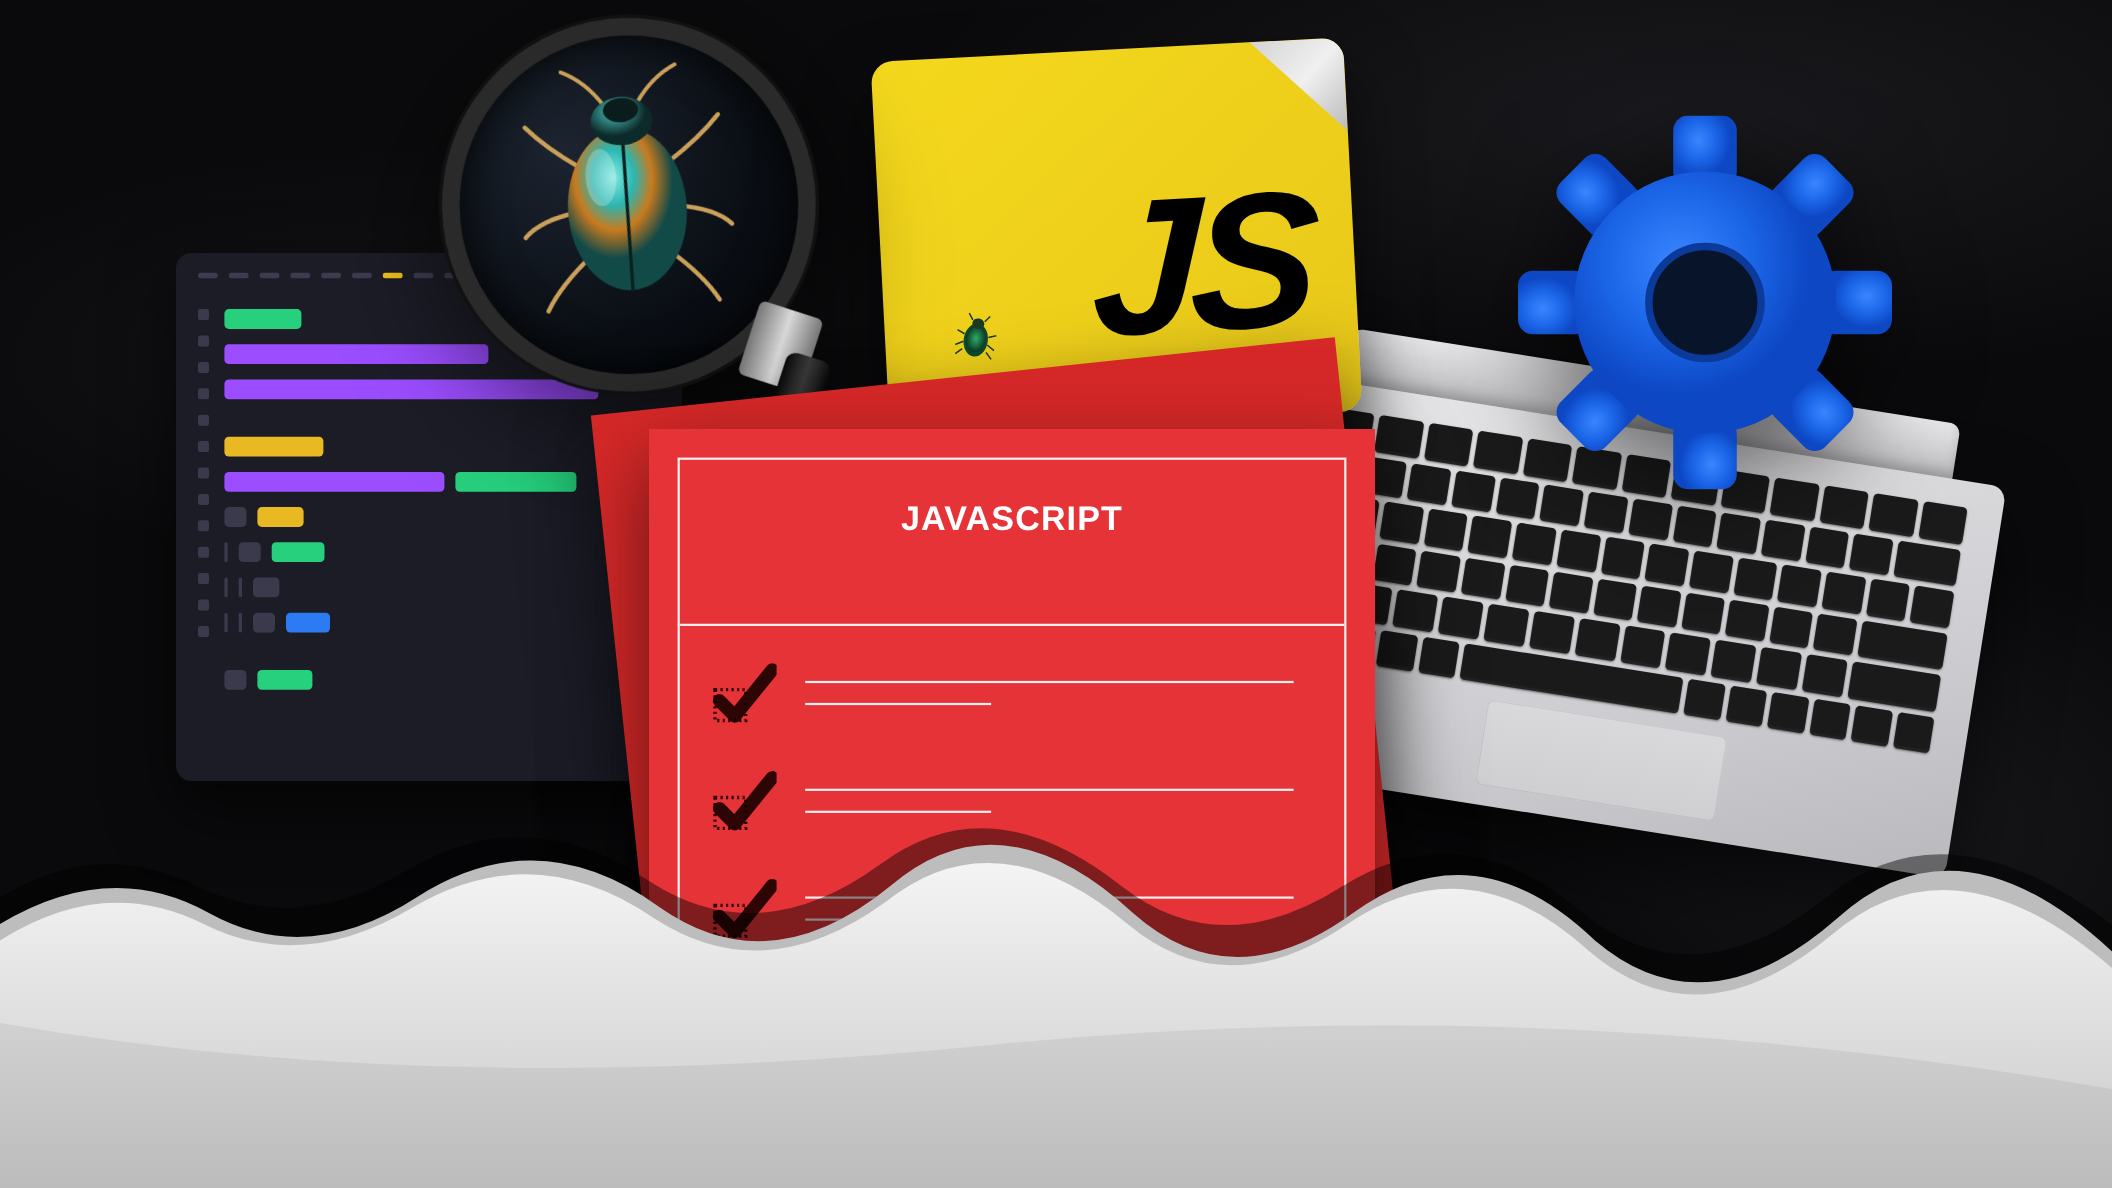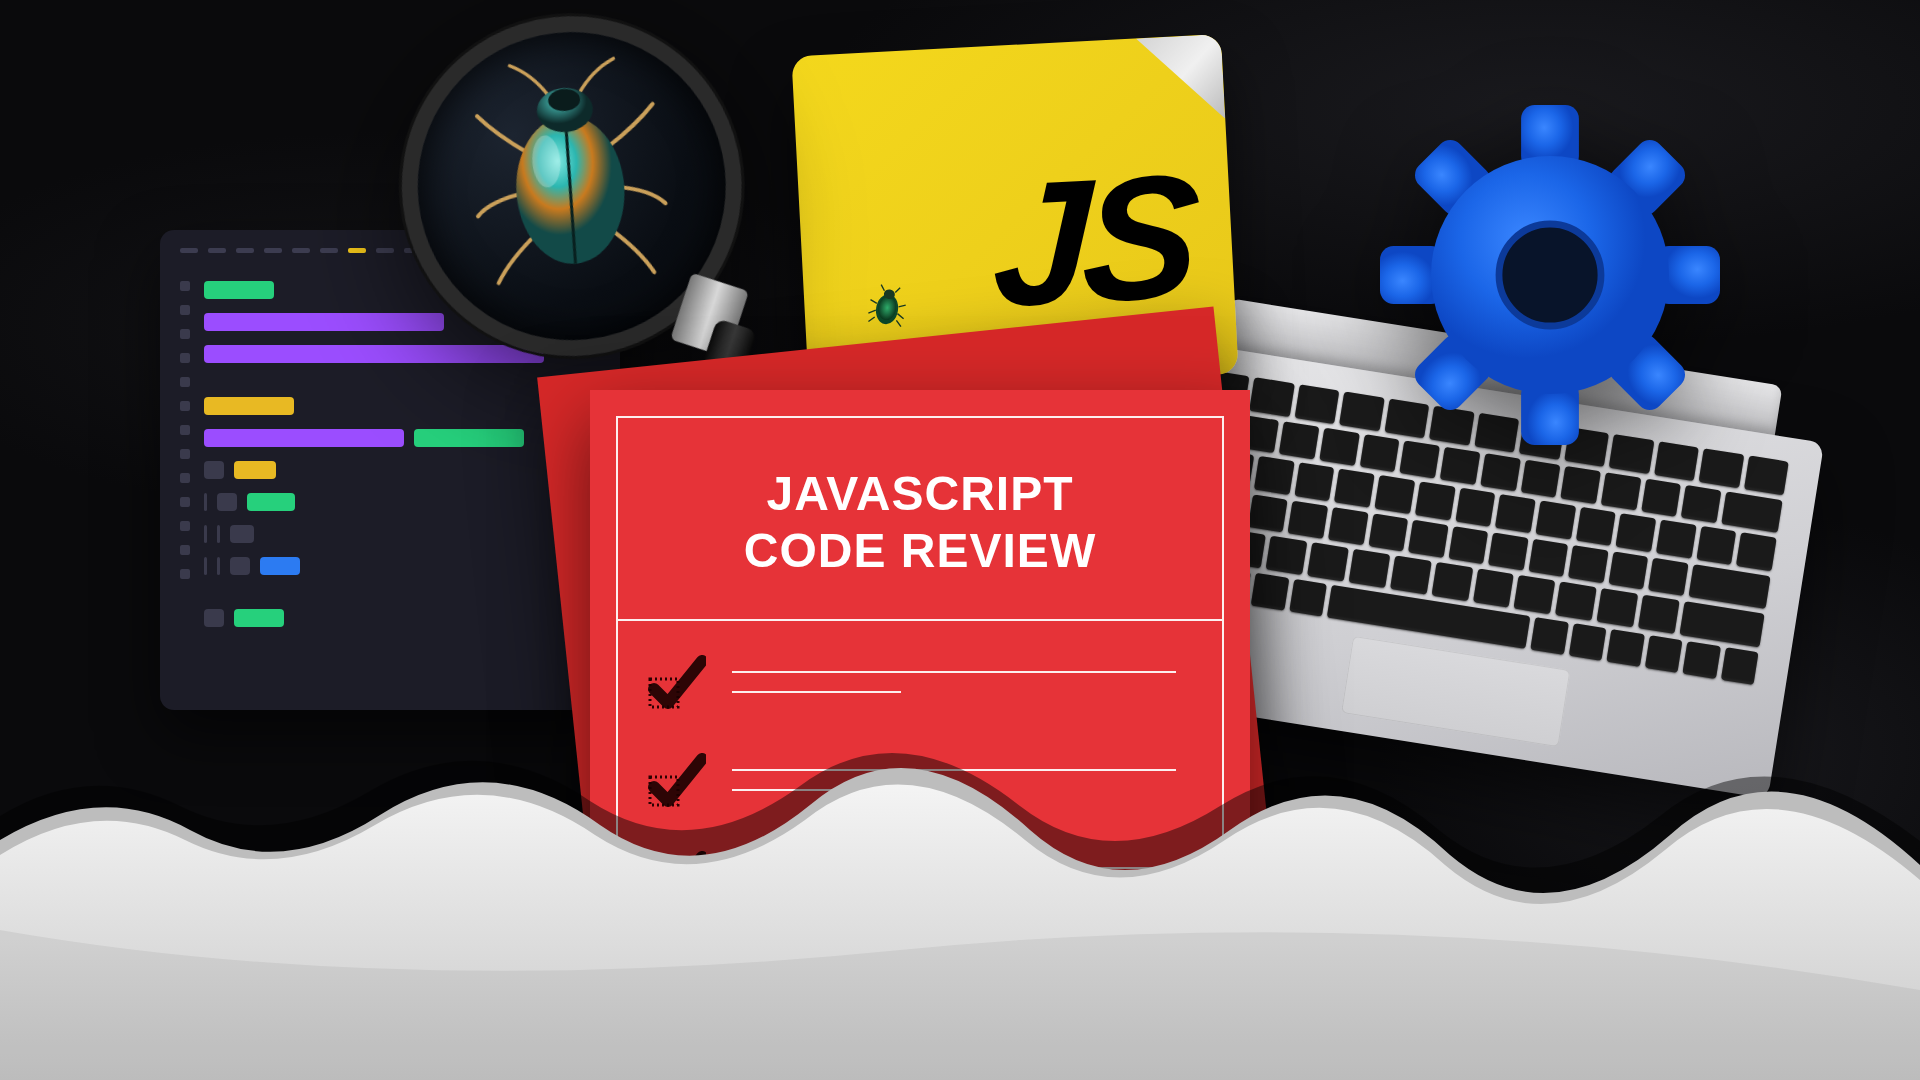--- a/index.html
+++ b/index.html
@@ -186,24 +186,24 @@
     background: #e63338;
     box-shadow: 0 30px 70px rgba(0,0,0,.55);
     color: #fff;
   }
   .sheet-inner {
     position: absolute; inset: 26px;
     border: 2px solid rgba(255,255,255,.92);
     display: flex; flex-direction: column;
   }
   .sheet-title {
-    padding: 48px 30px 40px;
+    padding: 36px 30px 40px;
     text-align: center;
     font-weight: 700;
-    font-size: 48px;
+    font-size: 31px;
     line-height: 1.18;
     letter-spacing: 1px;
     border-bottom: 2px solid rgba(255,255,255,.92);
   }
   .sheet-list {
     padding: 34px 46px 0 28px;
     display: flex; flex-direction: column; gap: 42px;
   }
   .check-row { display: flex; align-items: flex-start; gap: 26px; }
   .tick {
@@ -487,21 +487,21 @@
   </div>
   <div class="ferrule"></div>
   <div class="handle"></div>
 </div>
 
 <div class="sheet-back"></div>
 <div class="sheet-front">
   <div class="sheet-inner">
     <div class="sheet-title">
       <span>JAVASCRIPT</span><br>
-      <span>CODE REVIEW</span><br>
+      <br>
     </div>
     <div class="sheet-list">
       <div class="check-row">
         <svg class="tick" viewBox="0 0 60 56">
           <rect x="4" y="24" width="28" height="28" fill="none" stroke="#300" stroke-width="3" stroke-dasharray="2 3"></rect>
           <path d="M8 34 L22 48 L56 6" fill="none" stroke="#200" stroke-width="12" stroke-linecap="round" stroke-linejoin="round" opacity=".9"></path>
         </svg>
         <div class="entry-lines">
             <div class="l1"></div>
             <div class="l2"></div>

